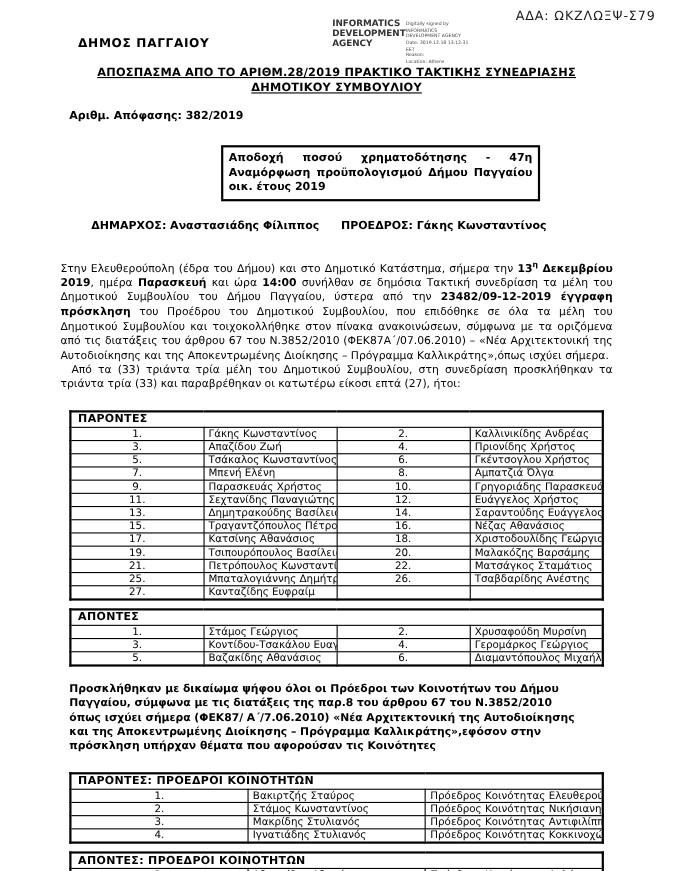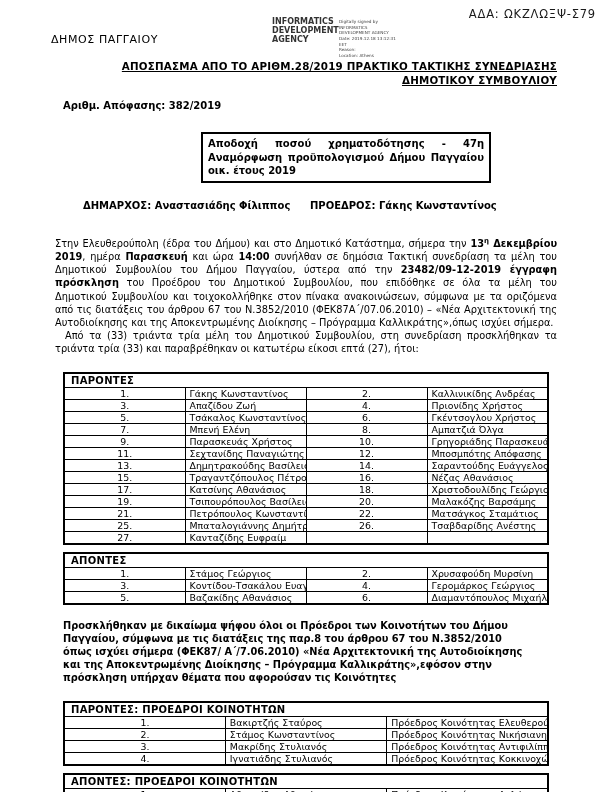--- a/index.html
+++ b/index.html
@@ -17,38 +17,38 @@
   }
   .b { font-weight: bold; }
   sup { font-size: 7px; }
 
   
   .ada {
     position: absolute; top: 7px; right: 16px;
     font-size: 11.5px; letter-spacing: 0.8px; color: #1a1a1a;
   }
   .muni {
-    position: absolute; top: 33px; left: 51px;
-    font-size: 11px; font-weight: normal; letter-spacing: 0.6px;
+    position: absolute; top: 33px; left: 71px;
+    font-size: 11px; font-weight: bold; letter-spacing: 0.6px;
   }
   .stamp {
-    position: absolute; top: 17px; left: 272px;
+    position: absolute; top: 17px; left: 302px;
     display: flex; gap: 3px; color: #222;
   }
   .stamp-agency {
     width: 64px; font-size: 8px; line-height: 1.15; font-weight: bold;
     color: #333; text-transform: uppercase;
   }
   .stamp-details {
     width: 78px; font-size: 4.2px; line-height: 1.35; color: #444;
     padding-top: 2px;
   }
   .title {
     padding-top: 60px;
-    text-align: right;
+    text-align: center;
     font-size: 10.3px; font-weight: bold;
     text-decoration: underline;
     line-height: 13.5px;
     letter-spacing: 0.2px;
   }
   .decision-no {
     margin: 13px 0 0 8px;
     font-size: 10px; font-weight: bold;
   }
   .subject-box {
@@ -174,21 +174,21 @@
         <tr>
           <td class="num">9.</td>
           <td class="name">Παρασκευάς Χρήστος</td>
           <td class="num2">10.</td>
           <td>Γρηγοριάδης Παρασκευάς</td>
         </tr>
         <tr>
           <td class="num">11.</td>
           <td class="name">Σεχτανίδης Παναγιώτης</td>
           <td class="num2">12.</td>
-          <td>Μποσμπότης Απόφασης</td>
+          <td>Ευάγγελος Χρήστος</td>
         </tr>
         <tr>
           <td class="num">13.</td>
           <td class="name">Δημητρακούδης Βασίλειος</td>
           <td class="num2">14.</td>
           <td>Σαραντούδης Ευάγγελος</td>
         </tr>
         <tr>
           <td class="num">15.</td>
           <td class="name">Τραγαντζόπουλος Πέτρος</td>

